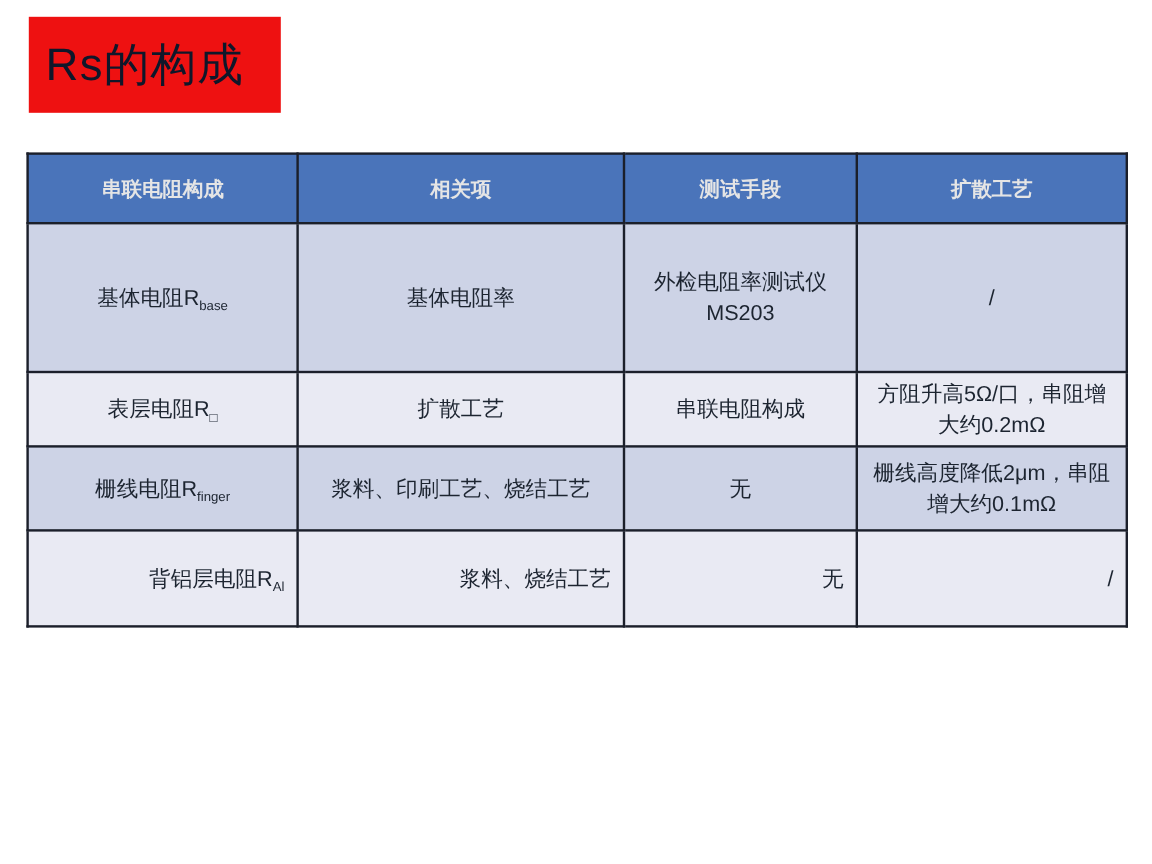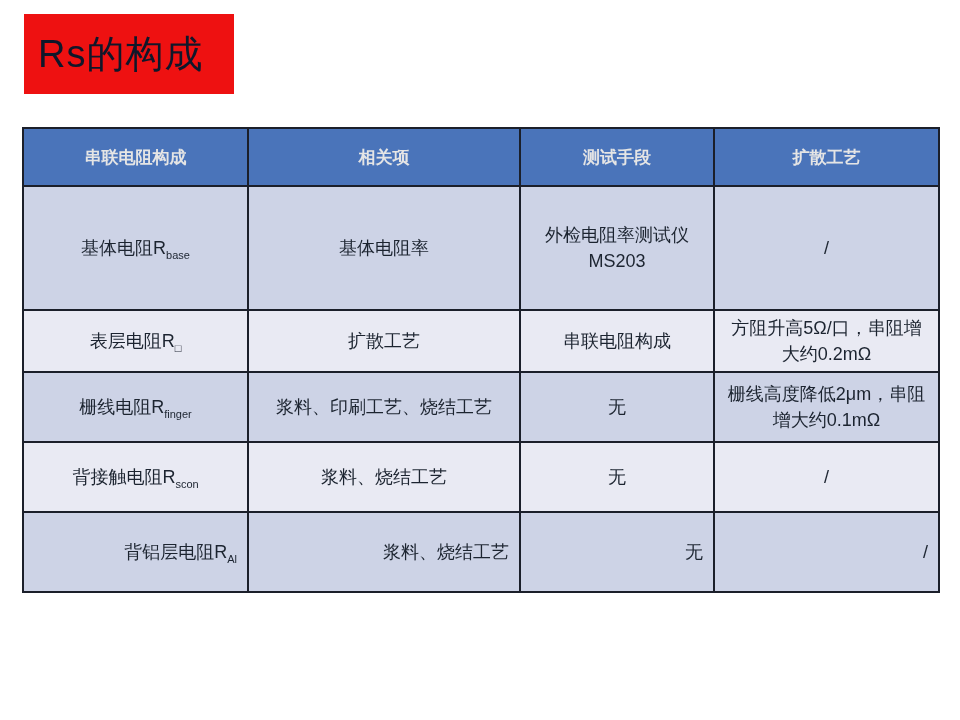--- a/index.html
+++ b/index.html
@@ -107,26 +107,20 @@
         <td>扩散工艺</td>
         <td>串联电阻构成</td>
         <td>方阻升高5Ω/口，串阻增大约0.2mΩ</td>
       </tr>
       <tr class="r4">
         <td><span>栅线电阻R</span><sub>finger</sub></td>
         <td>浆料、印刷工艺、烧结工艺</td>
         <td>无</td>
         <td>栅线高度降低2μm，串阻增大约0.1mΩ</td>
       </tr>
-      <tr class="r5">
-        <td><span>背接触电阻R</span><sub>scon</sub></td>
-        <td>浆料、烧结工艺</td>
-        <td>无</td>
-        <td>/</td>
-      </tr>
       <tr class="r6">
         <td><span>背铝层电阻R</span><sub>Al</sub></td>
         <td>浆料、烧结工艺</td>
         <td>无</td>
         <td>/</td>
       </tr>
     </tbody>
   </table>
 
 </div>

